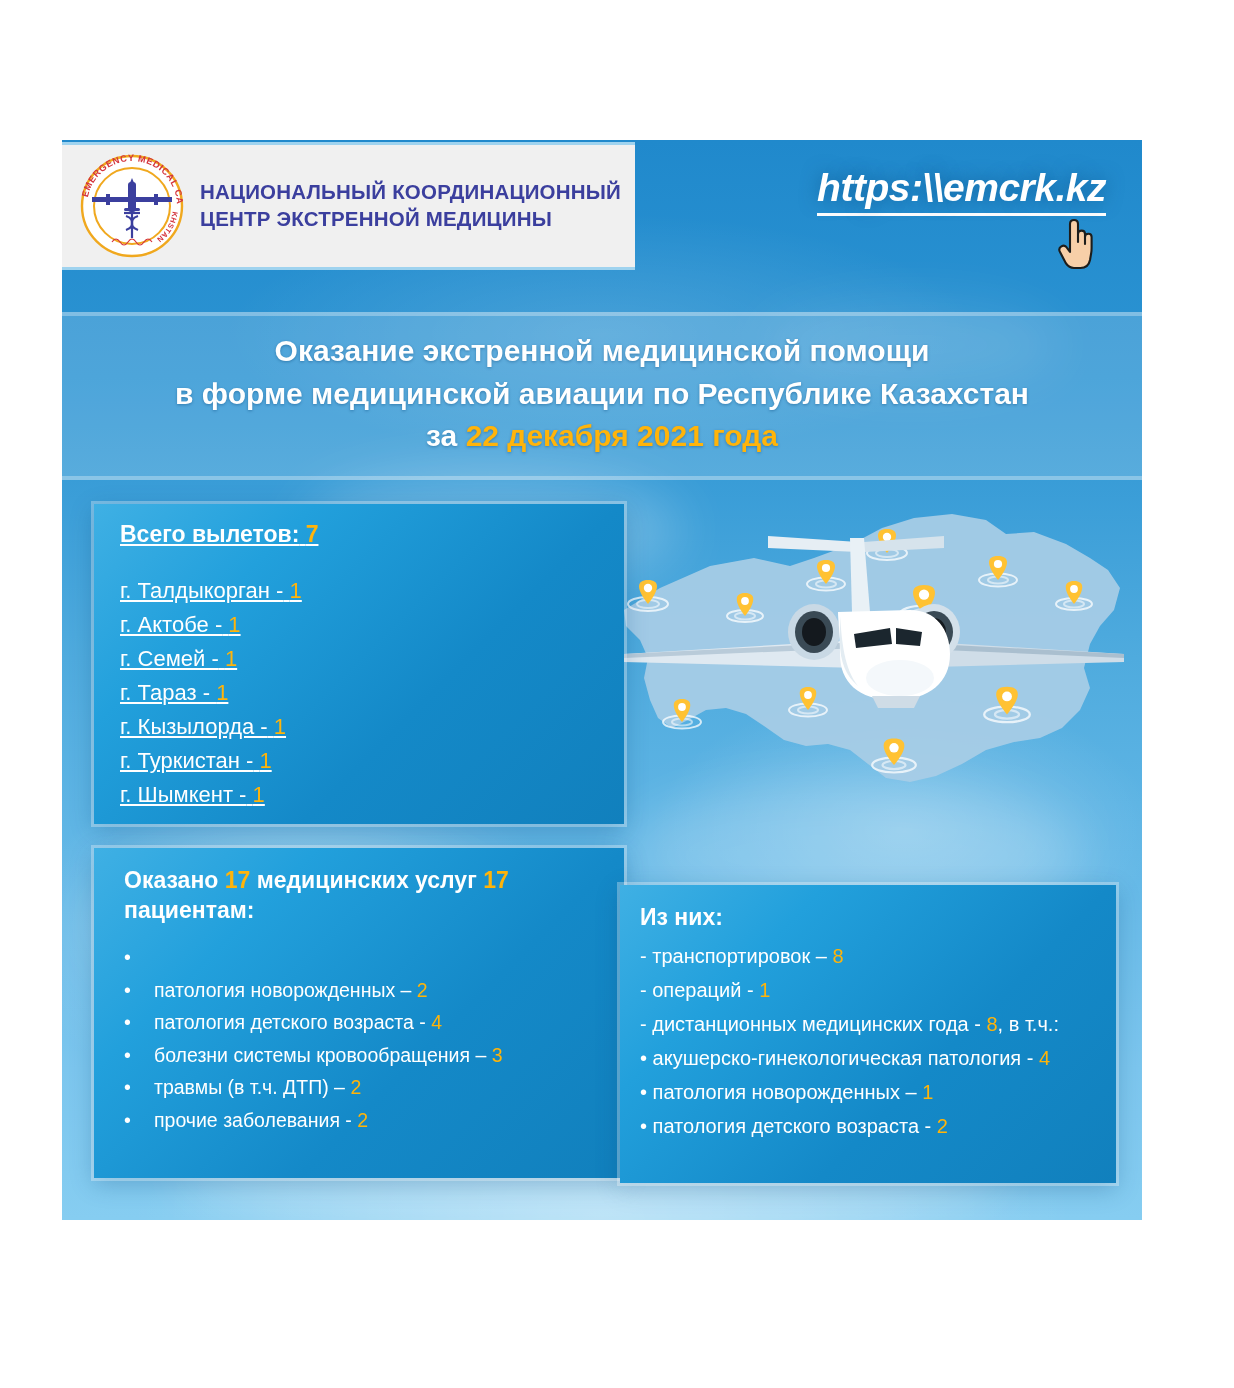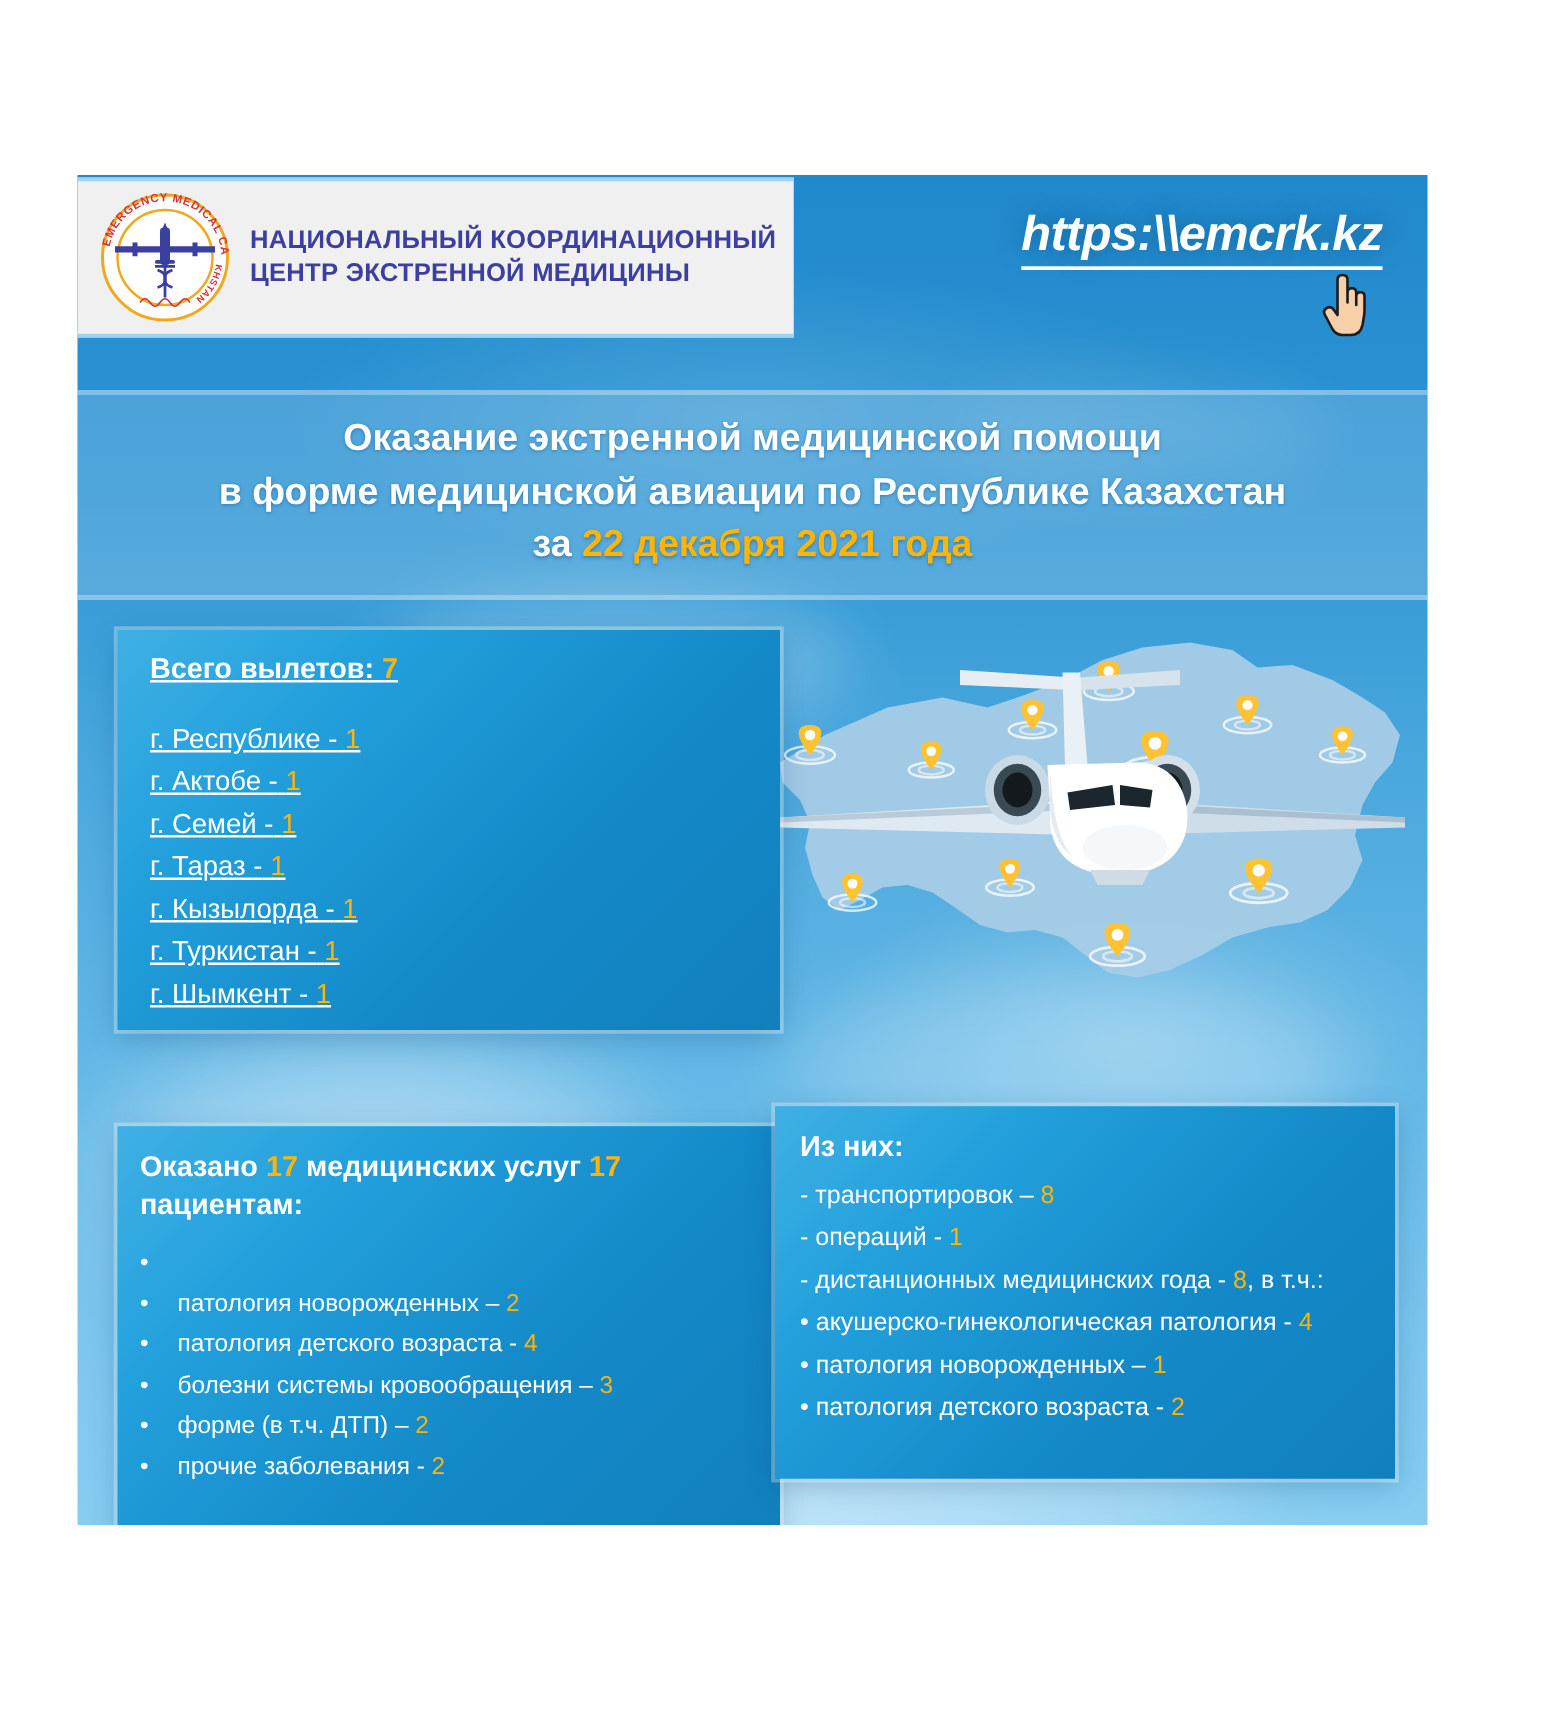--- a/index.html
+++ b/index.html
@@ -130,23 +130,23 @@
     box-shadow: 0 0 0 3px rgba(255,255,255,0.30), 0 6px 22px rgba(10,70,120,0.28);
     z-index: 4;
   }
   .card-flights {
     left: 32px; top: 364px;
     width: 530px; height: 320px;
     padding: 16px 26px;
     text-decoration: underline;
   }
   .card-services {
-    left: 32px; top: 761px;
+    left: 32px; top: 708px;
     width: 530px; height: 330px;
-    padding: 18px 18px;
+    padding: 18px 30px;
   }
   .card-breakdown {
     left: 558px; top: 745px;
     width: 496px; height: 298px;
     padding: 18px 20px;
   }
 
   .card-title {
     font-weight: bold;
     font-size: 23px;
@@ -378,21 +378,21 @@
     </svg>
   </div>
 
   <div class="card card-flights">
     <div class="card-title">
       <span>Всего вылетов:</span>
       <span class="num">7</span>
     </div>
     <div class="flight-list">
       <div class="flight-row">
-        <span>г. Республике -</span>
+        <span>г. Талдыкорган -</span>
         <span class="num">1</span>
       </div>
       <div class="flight-row">
         <span>г. Актобе -</span>
         <span class="num">1</span>
       </div>
       <div class="flight-row">
         <span>г. Семей -</span>
         <span class="num">1</span>
       </div>
@@ -431,21 +431,21 @@
       <div class="bullet-row">
         <span class="bullet-dot">•</span>
         <span><span>патология детского возраста  -  </span><span class="num">4</span></span>
       </div>
       <div class="bullet-row">
         <span class="bullet-dot">•</span>
         <span><span>болезни системы кровообращения – </span><span class="num">3</span></span>
       </div>
       <div class="bullet-row">
         <span class="bullet-dot">•</span>
-        <span><span>форме (в т.ч. ДТП) – </span><span class="num">2</span></span>
+        <span><span>травмы (в т.ч. ДТП) – </span><span class="num">2</span></span>
       </div>
       <div class="bullet-row">
         <span class="bullet-dot">•</span>
         <span><span>прочие заболевания - </span><span class="num">2</span></span>
       </div>
     </div>
   </div>
 
   <div class="card card-breakdown">
     <div class="card-title">Из них:</div>

